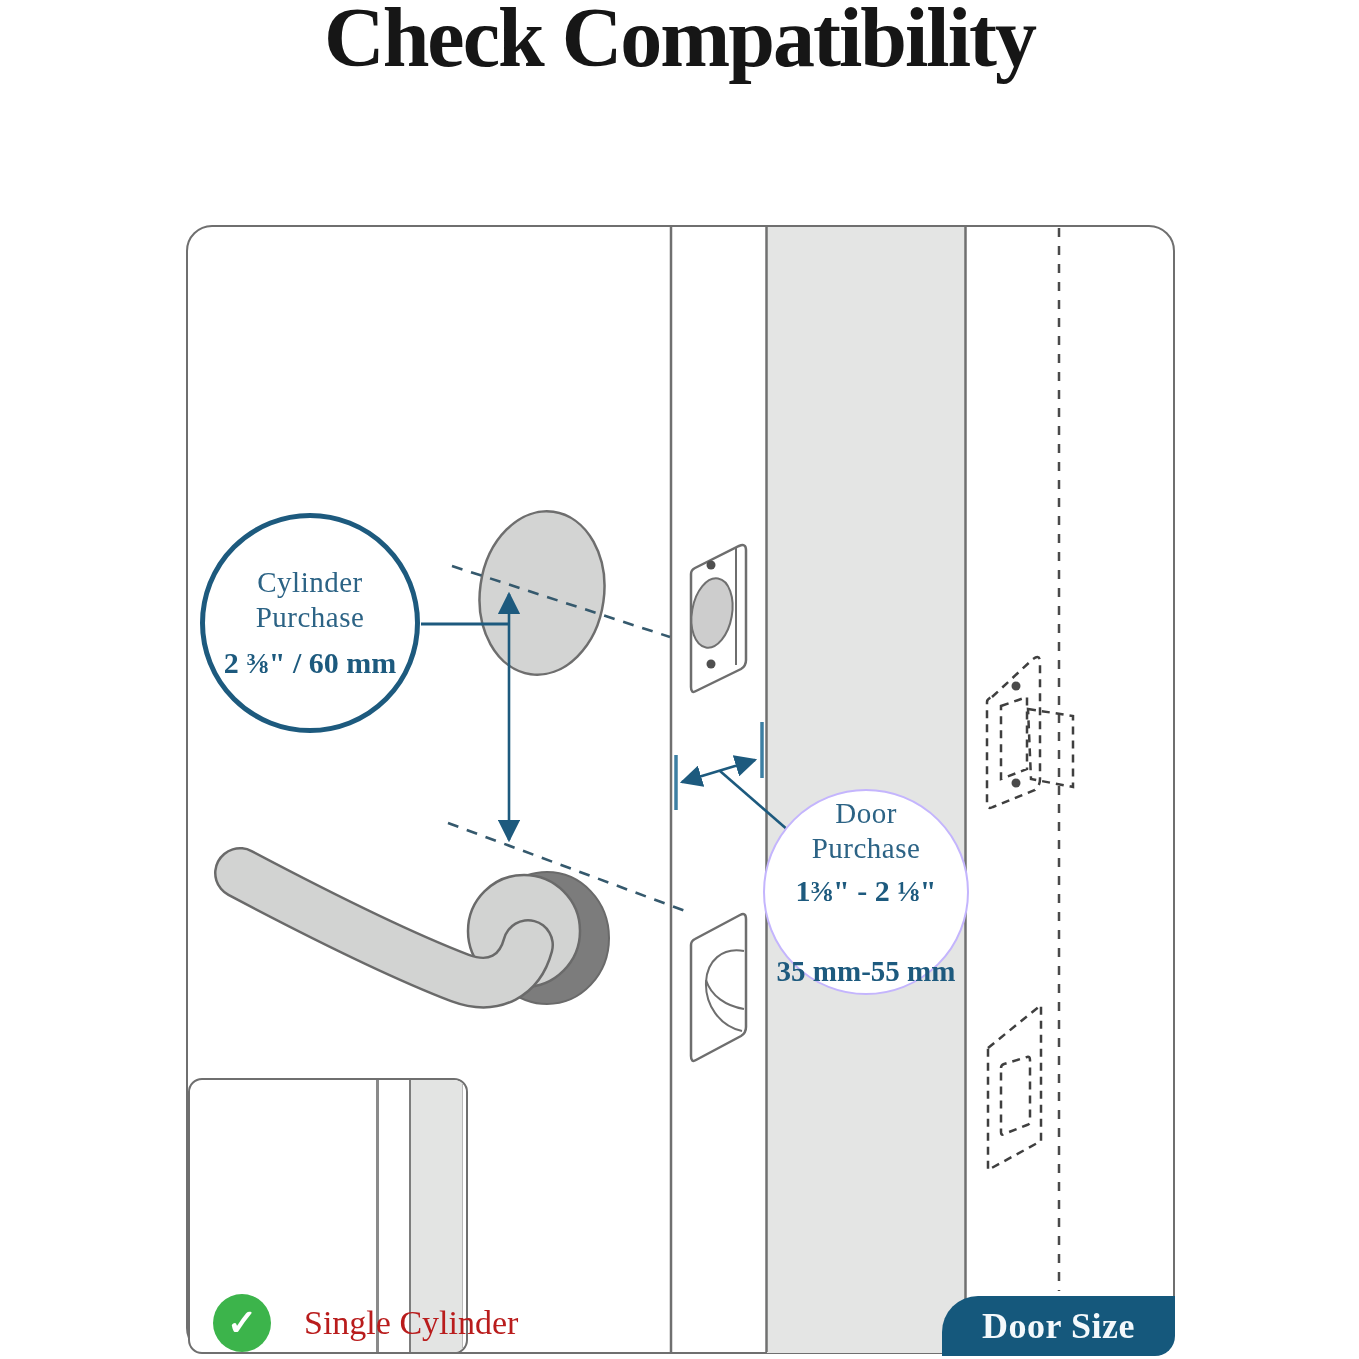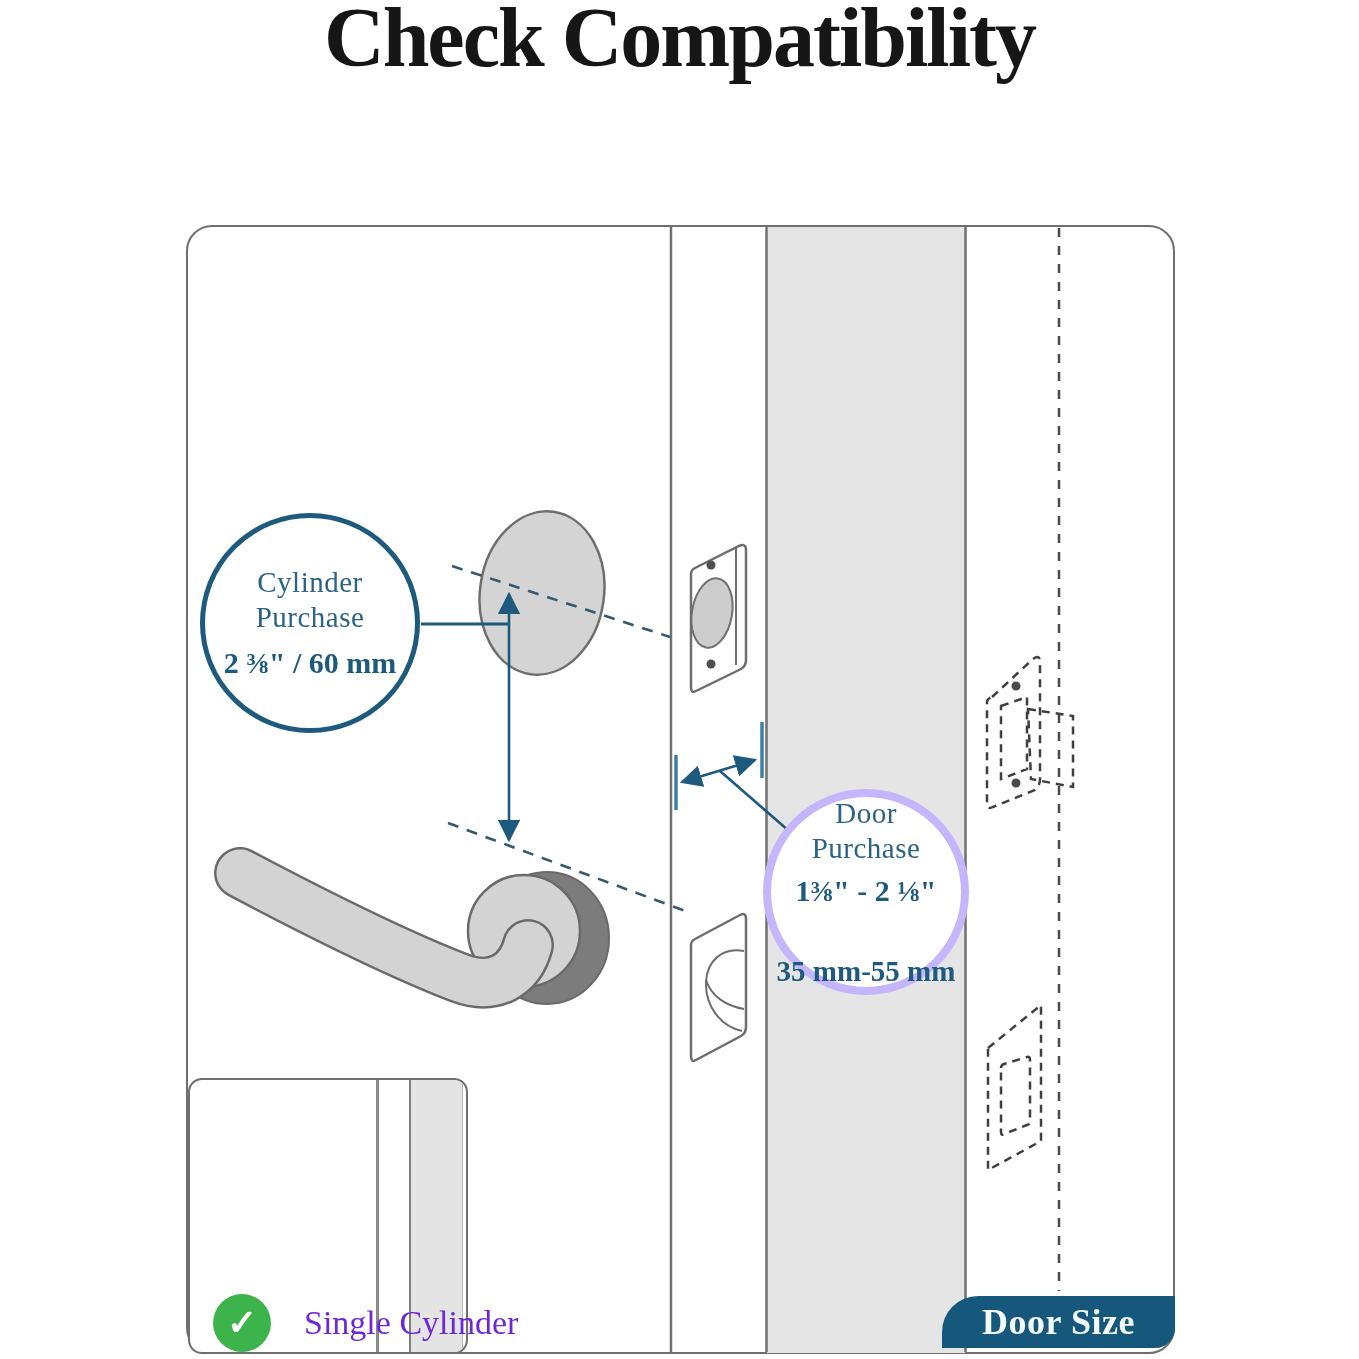--- a/index.html
+++ b/index.html
@@ -21,21 +21,21 @@
   }
   
   svg.art { position:absolute; left:0; top:0; pointer-events:none; }
   
   .info-circle {
     position:absolute; background:#fff; border-radius:50%;
     display:flex; flex-direction:column; align-items:center; justify-content:center;
     text-align:center; z-index:5;
   }
   .circle-min { left:200px; top:513px; width:220px; height:220px; border:5px solid #1d5a7e; }
-  .circle-thick { left:763px; top:789px; width:206px; height:206px; border:8px solid #c4b5fd; }
+  .circle-thick { left:763px; top:789px; width:206px; height:206px; border:2px solid #c4b5fd; }
   .info-label { font-size:29px; line-height:35px; font-weight:500; color:#2c6385; letter-spacing:0.5px; }
   .info-value { font-size:30px; line-height:37px; font-weight:700; color:#1d5a7e; margin-top:9px; }
   .info-value2 { font-size:29px; line-height:36px; font-weight:700; color:#1d5a7e;margin-top:44px; }
   .circle-thick .info-value { margin-top:6px; }
   
   .inset {
     position:absolute; left:188px; top:1078px; width:280px; height:276px;
     background:#fff; border:2.5px solid #6f6f6f; border-radius:14px; overflow:hidden;
     z-index:1;
   }
@@ -44,24 +44,24 @@
     position:absolute; left:219px; top:0; width:54px; height:100%;
     background:#e3e4e3; border-left:2.5px solid #7d7d7d; border-right:1.5px solid #b9b9b9;
   }
   
   .sc-row { position:absolute; left:213px; top:1294px; display:flex; align-items:center; z-index:6; }
   .check-circle {
     width:58px; height:58px; border-radius:50%; background:#3cb44b;
     display:flex; align-items:center; justify-content:center;
     color:#fff; font-size:36px; font-weight:700;
   }
-  .sc-label { margin-left:33px; font-size:34px; color:#6d28d9; letter-spacing:0px; }
+  .sc-label { margin-left:33px; font-size:34px; color:#b91c1c; letter-spacing:0px; }
   
   .door-size-tab {
-    position:absolute; left:942px; top:1296px; width:233px; height:52px;
+    position:absolute; left:942px; top:1296px; width:233px; height:60px;
     background:#15587c; border-radius:36px 0 20px 0;
     display:flex; align-items:center; justify-content:center; z-index:6;
   }
   .door-size-tab span { color:#f4f9fc; font-size:36px; font-weight:600; letter-spacing:0.5px; }
 </style>
 </head>
 <body>
 
 <div class="stage">
 

